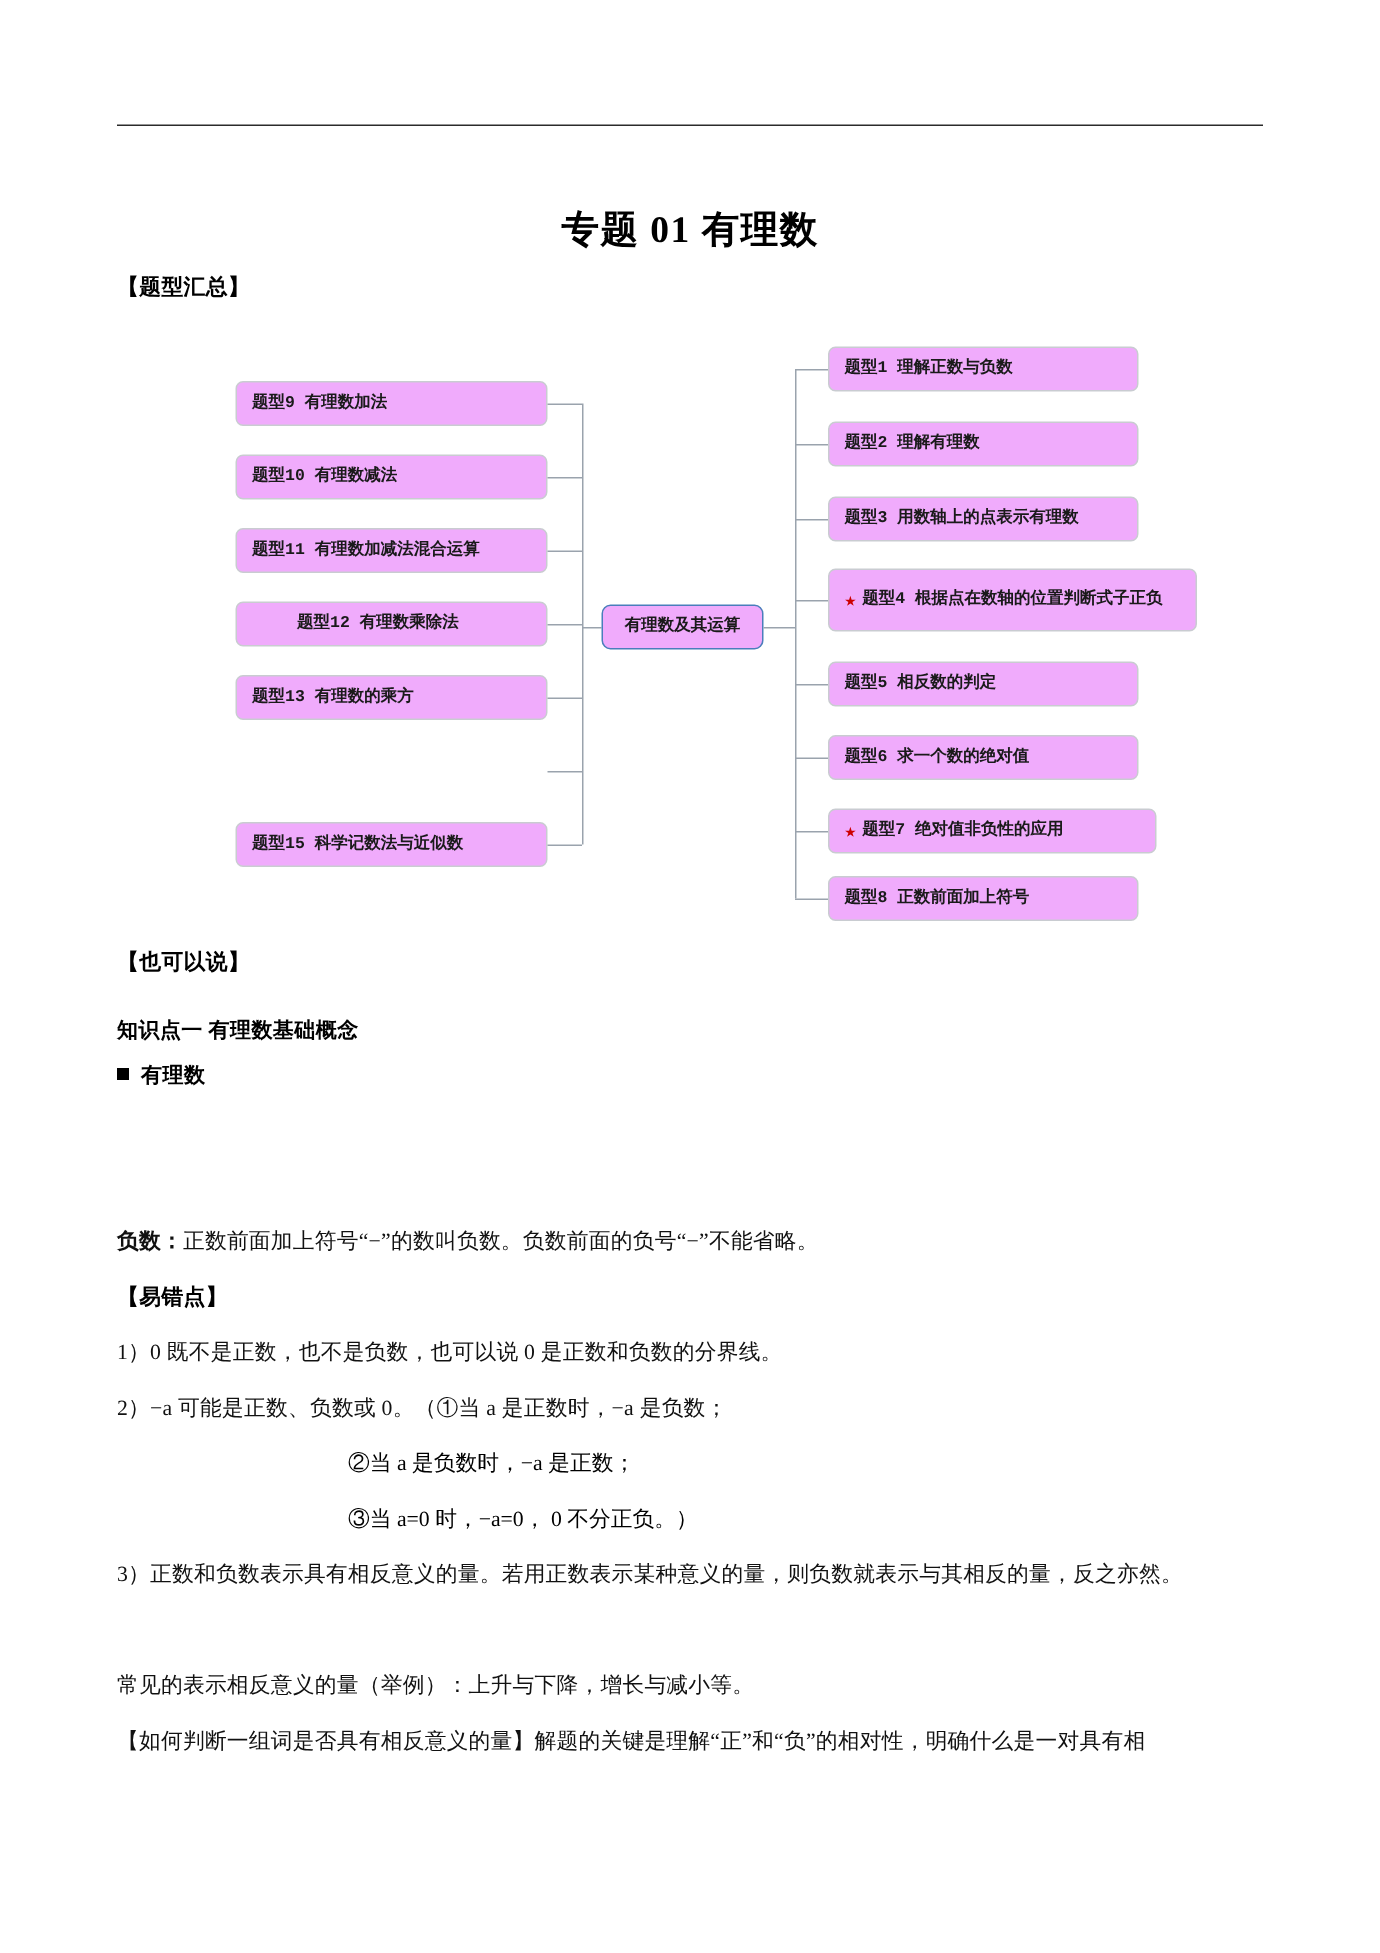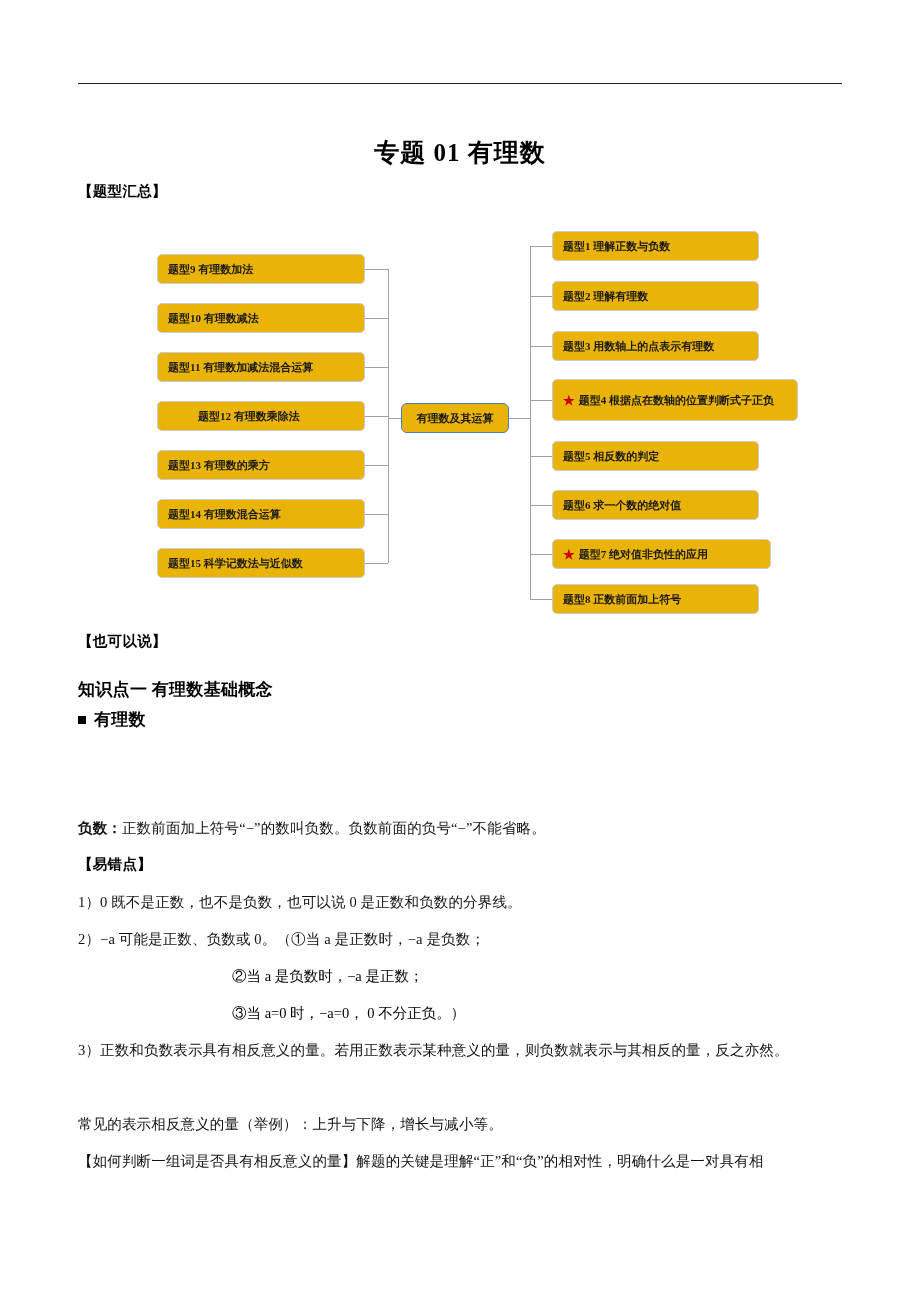--- a/index.html
+++ b/index.html
@@ -60,22 +60,22 @@
     left: 150px;
     top: 220px;
     width: 670px;
     height: 400px;
   }
   .node {
     position: absolute;
     box-sizing: border-box;
     border: 1px solid #c9ccd1;
     border-radius: 5px;
-    background: #eab308;
-    font-family: Liberation Serif, serif;
+    background: #f0abfc;
+    font-family: Liberation Mono, monospace;
     font-size: 11px;
     font-weight: bold;
     color: #1a1a1a;
     line-height: 15px;
     padding: 0 10px;
     display: flex;
     align-items: center;
     white-space: nowrap;
   }
   .node.left {
@@ -131,21 +131,21 @@
   }
   .para.block {
     left: 78px;
     width: 765px;
     text-align: justify;
   }
   .para b { font-weight: bold; }
   .heading {
     position: absolute;
     left: 78px;
-    font-size: 17px;
+    font-size: 14px;
     font-weight: bold;
     letter-spacing: 0.3px;
   }
   .bullet-sq {
     display: inline-block;
     width: 8px; height: 8px;
     background: #000;
     margin-right: 8px;
     vertical-align: 1px;
   }
@@ -176,23 +176,20 @@
       <span class="lbl">题型10 有理数减法</span>
     </div>
     <div class="node left" style="top:132px;">
       <span class="lbl">题型11 有理数加减法混合运算</span>
     </div>
     <div class="node left" style="top:181px;padding-left:40px;">
       <span class="lbl">题型12 有理数乘除法</span>
     </div>
     <div class="node left" style="top:230px;">
       <span class="lbl">题型13 有理数的乘方</span>
-    </div>
-    <div class="node left" style="top:279px;">
-      <span class="lbl">题型14 有理数混合运算</span>
     </div>
     <div class="node left" style="top:328px;">
       <span class="lbl">题型15 科学记数法与近似数</span>
     </div>
 
     <div class="conn h" style="left:215px; top:49px;  width:23px;"></div>
     <div class="conn h" style="left:215px; top:98px;  width:23px;"></div>
     <div class="conn h" style="left:215px; top:147px; width:23px;"></div>
     <div class="conn h" style="left:215px; top:196px; width:23px;"></div>
     <div class="conn h" style="left:215px; top:245px; width:23px;"></div>

